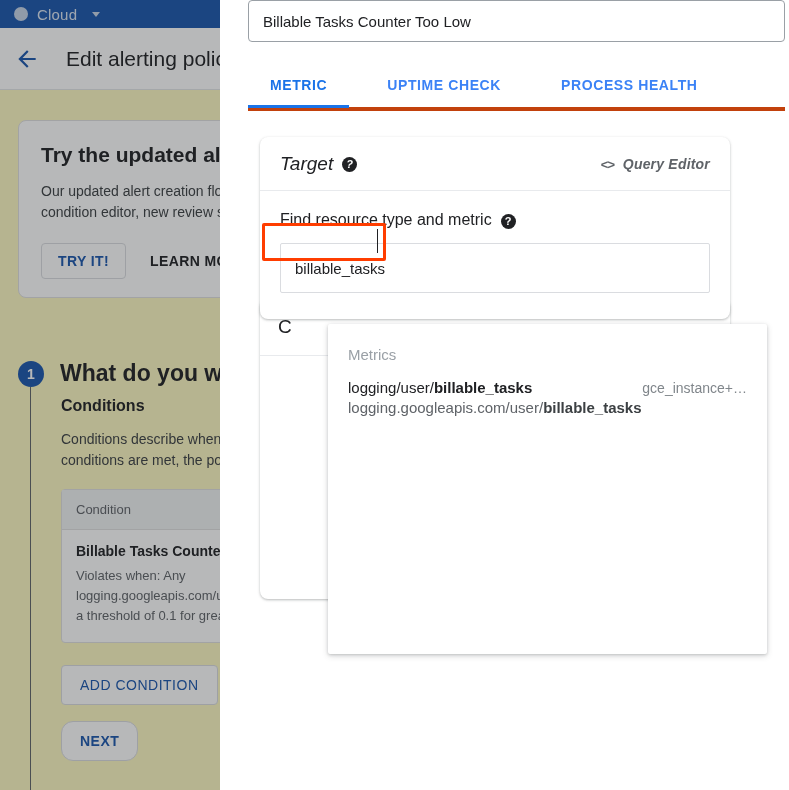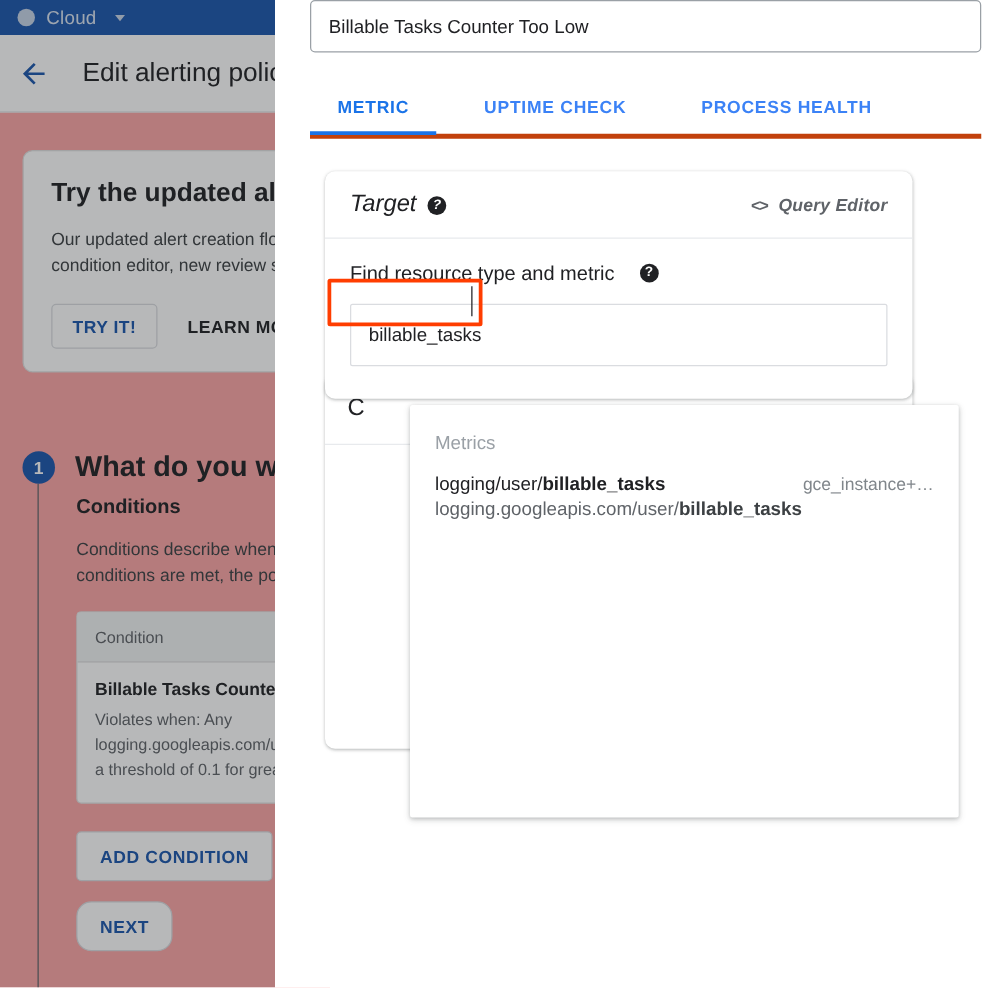--- a/index.html
+++ b/index.html
@@ -11,21 +11,21 @@
     -webkit-font-smoothing: antialiased;
   }
 
   #root { position: relative; width: 789px; height: 790px; background: #ffffff; }
 
   
   #bg-page {
     position: absolute; left: 0; top: 0;
     width: 264px; height: 790px;
     overflow: hidden;
-    background: #fca5a5;
+    background: #fef9c3;
   }
   #bg-inner { position: absolute; left: 0; top: 0; width: 560px; height: 790px; }
 
   .topbar {
     position: absolute; left: 0; top: 0; width: 560px; height: 28px;
     background: #1a56ad;
     display: flex; align-items: center; gap: 9px; padding-left: 14px;
   }
   .topbar-logo {
     width: 14px; height: 14px; border-radius: 50%;
@@ -86,21 +86,21 @@
     background: #f1f3f4; padding: 12px 14px; font-size: 13px; color: #5f6368;
     border-bottom: 1px solid #e0e0e0;
   }
   .cond-row { padding: 13px 14px 16px 14px; }
   .cond-row-title { font-size: 14px; font-weight: bold; color: #202124; white-space: nowrap; }
   .cond-row-sub { margin-top: 7px; font-size: 13px; line-height: 20px; color: #5f6368; }
 
   .after-table { margin-top: 22px; display: flex; flex-direction: column; gap: 16px; align-items: flex-start; }
   .btn-add {
     border: 1px solid #dadce0; border-radius: 4px; background: #fff;
-    color: #1a56ad; font-size: 14px; font-weight: bold; letter-spacing: .5px;
+    color: #1a56ad; font-size: 14px; font-weight: normal; letter-spacing: .5px;
     padding: 11px 18px; white-space: nowrap; text-align: right;
   }
   .btn-next {
     border: 1px solid #dadce0; border-radius: 12px; background: #fff;
     color: #1a56ad; font-size: 14px; font-weight: bold; letter-spacing: .5px;
     padding: 11px 18px; white-space: nowrap;
   }
 
   
   #scrim {
@@ -175,21 +175,21 @@
     line-height: 1;
   }
   .query-editor {
     display: flex; align-items: center; gap: 9px;
     color: #5f6368; font-size: 14px; font-weight: bold; letter-spacing: .2px;
   }
   .code-icon { font-size: 13px; color: #5f6368; letter-spacing: -1px; }
 
   .card-target-body { padding: 20px 20px 26px 20px; }
   .field-label {
-    display: flex; align-items: flex-start; gap: 20px;
+    display: flex; align-items: flex-end; gap: 9px;
     font-size: 16px; color: #202124; margin-bottom: 14px;
   }
   .metric-input {
     width: 100%; height: 50px;
     border: 1px solid #dadce0; border-radius: 2px;
     padding: 0 14px; font-size: 15px; color: #202124; background: #fff;
     font-family: "Liberation Sans", sans-serif; outline: none;
   }
 
   .input-highlight {

